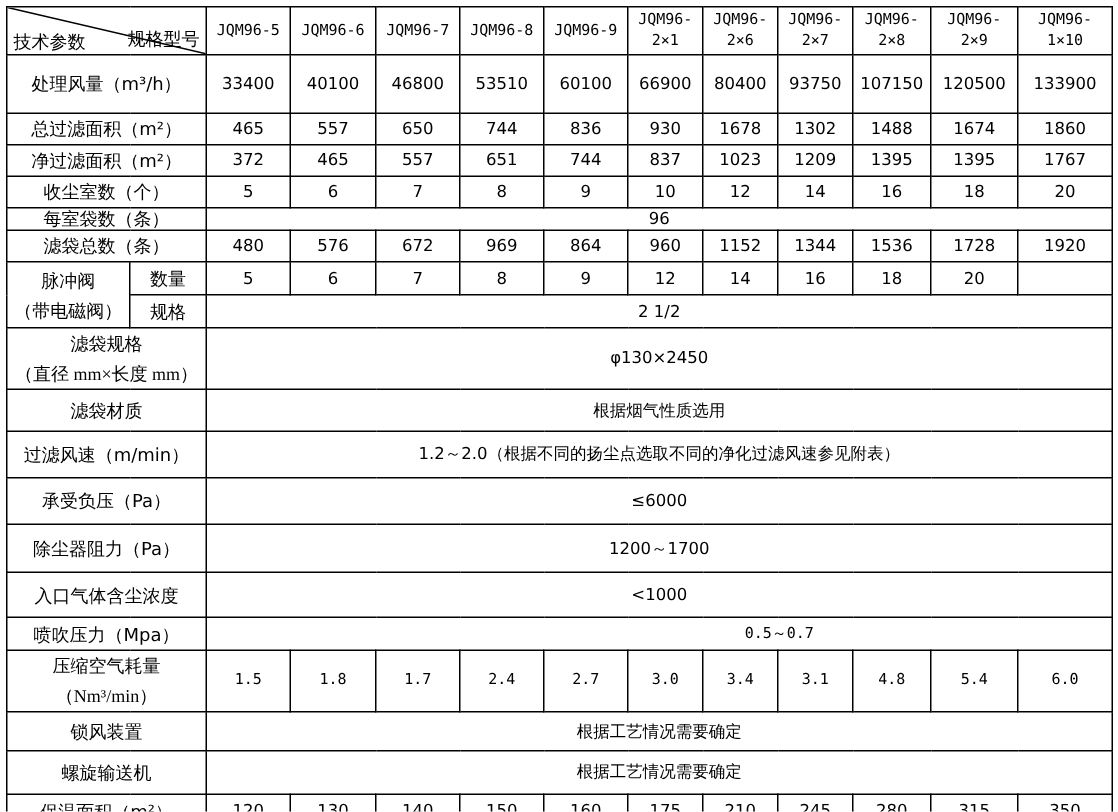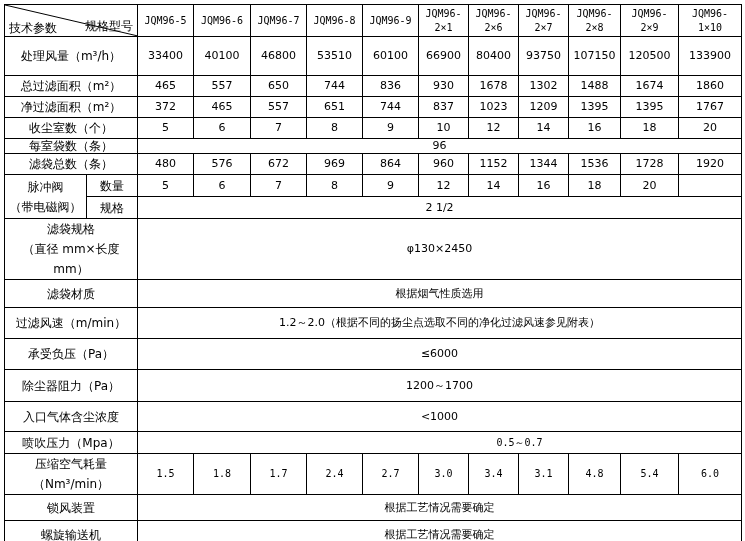--- a/index.html
+++ b/index.html
@@ -8,21 +8,21 @@
   table { position:absolute; left:4px; top:4px; border-collapse:collapse;
           table-layout:fixed; width:737px; }
   td { border:1px solid #000; padding:0; text-align:center; vertical-align:middle;
        font-size:11px; line-height:14px; overflow:hidden; white-space:nowrap; }
   td.lbl { font-size:12px; }
   td.mono { font-family:"DejaVu Sans Mono", "Liberation Mono", monospace; font-size:10px; }
   .diag { position:relative; height:31px; }
   .diag svg { position:absolute; left:0; top:0; }
   .diag .tr { position:absolute; right:4px; top:14px; font-size:12px; }
   .diag .bl { position:absolute; left:4px; bottom:1px; font-size:12px; }
-  .wrap { white-space:normal; line-height:20px; }
+  .wrap { white-space:normal; line-height:20px;font-family:Liberation Serif, serif; }
 </style>
 </head>
 <body>
 
 <table>
   <colgroup>
     <col style="width:82px">
       <col style="width:51px">
     <col style="width:56px">
       <col style="width:57px">

